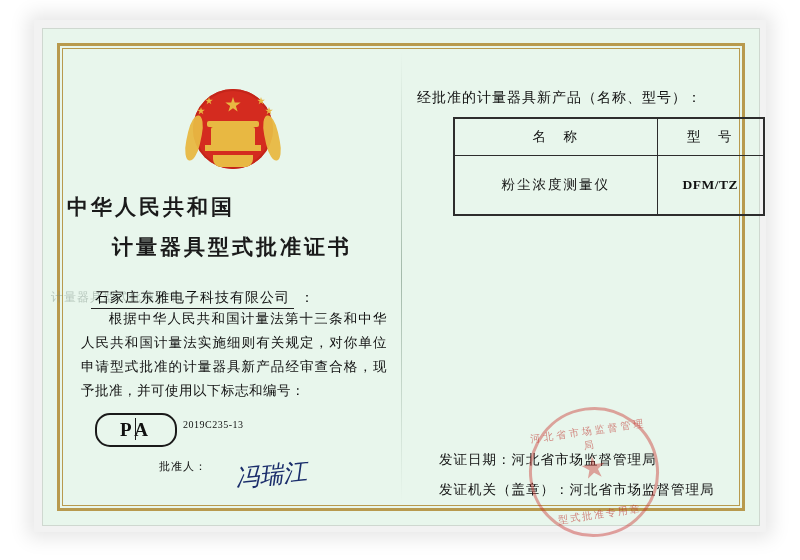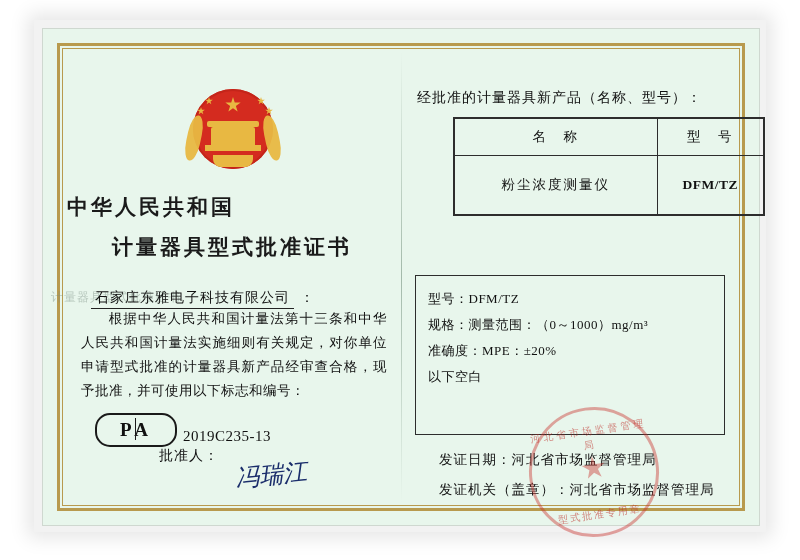--- a/index.html
+++ b/index.html
@@ -221,31 +221,30 @@
   }
   .pa-mark .divider {
     position: absolute;
     left: 38px; top: 3px;
     width: 1px; height: 22px;
     background: #1a1a1a;
   }
   .cert-no {
     position: absolute;
     left: 116px; top: 366px;
-    font-size: 15px;
+    font-size: 10px;
     color: #111;
     letter-spacing: 0.5px;
     font-family: "Liberation Serif", serif;
-    margin-top: 9px;
   }
 
   .approver-label {
     position: absolute;
-    left: 92px; top: 394px;
-    font-size: 14px;
+    left: 92px; top: 406px;
+    font-size: 11px;
     color: #111;
     letter-spacing: 1px;
   }
   .signature {
     position: absolute;
     left: 168px; top: 406px;
     font-size: 24px;
     color: #1a2d6b;
     font-family: "Liberation Serif", serif;
     font-style: italic;
@@ -429,26 +428,20 @@
           </thead>
           <tbody>
             <tr>
               <td>粉尘浓度测量仪</td>
               <td class="model">DFM/TZ</td>
             </tr>
           </tbody>
         </table>
       </div>
 
-      <div class="spec-box">
-        <div class="spec-line">型号：DFM/TZ</div>
-        <div class="spec-line">规格：测量范围：（0～1000）mg/m³</div>
-        <div class="spec-line">准确度：MPE：±20%</div>
-        <div class="spec-line">以下空白</div>
-      </div>
 
       <div class="issue-date">
         <span>发证日期：</span><span>河北省市场监督管理局</span>
       </div>
 
       <div class="issue-org">
         <span>发证机关（盖章）：</span><span>河北省市场监督管理局</span>
       </div>
     </div>
 

